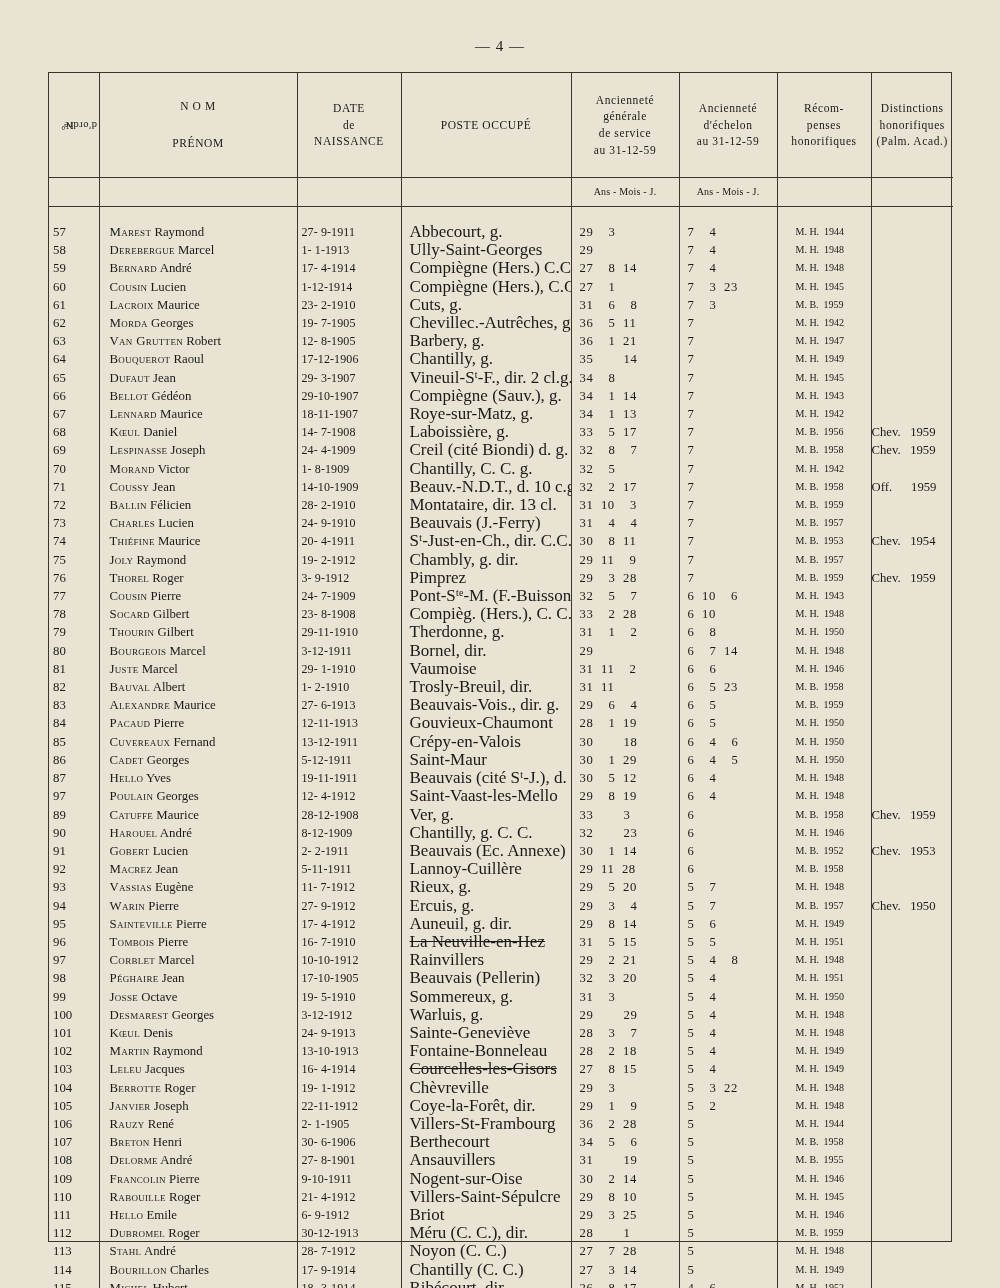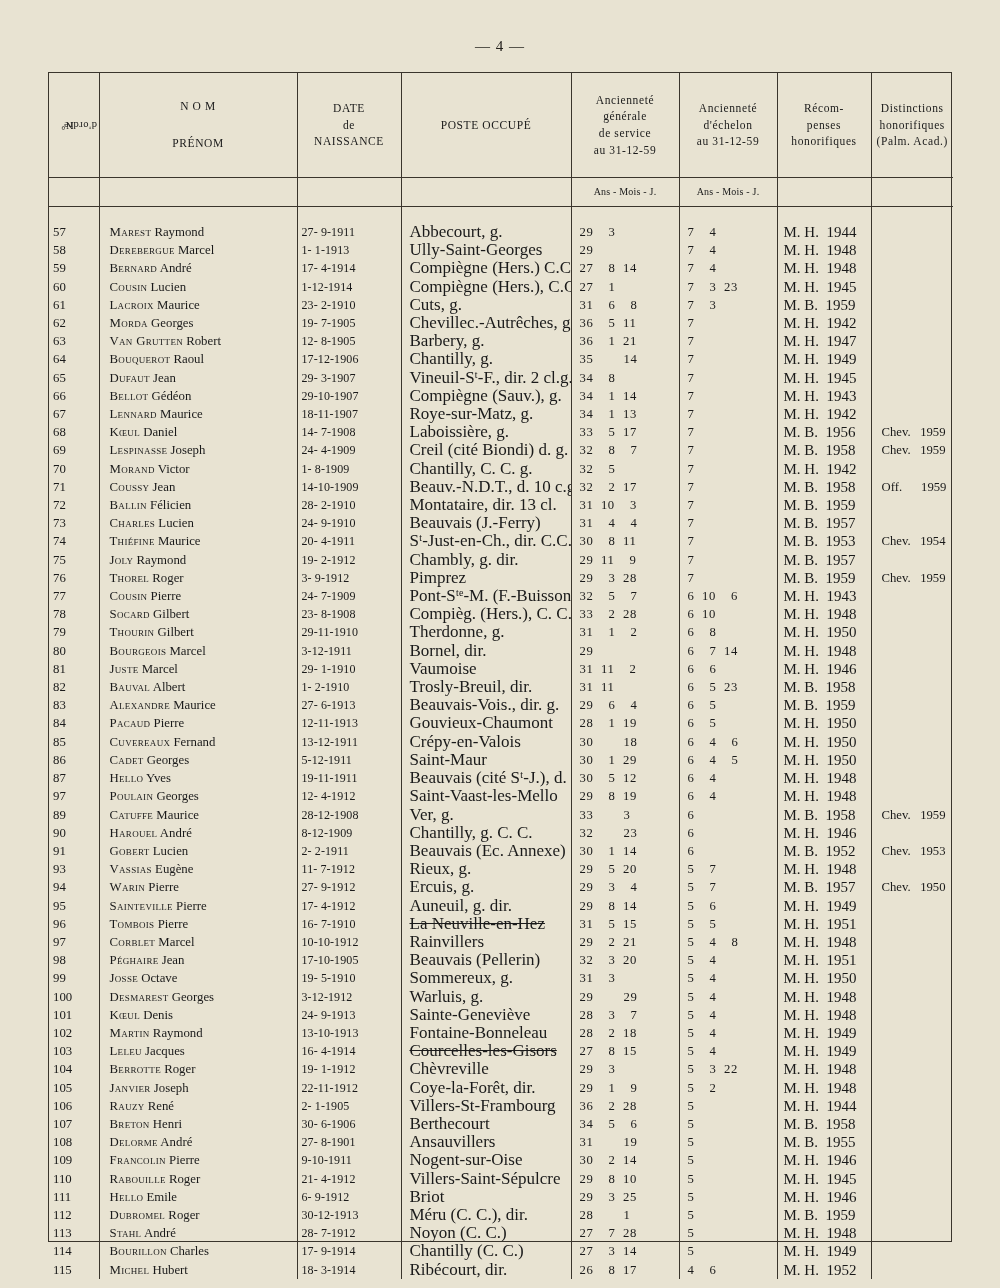--- a/index.html
+++ b/index.html
@@ -89,22 +89,22 @@
     white-space:nowrap;
     overflow:hidden;
   }
   tbody td:last-child{border-right:none}
   .num{text-align:left;margin-top:31px;}
   .nom{padding-left:10px;}
   .nom .sc{font-variant:small-caps; letter-spacing:.3px;text-align:right;}
   .date{text-align:left; letter-spacing:.1px; font-size:12px;}
   .poste{padding-left:8px; font-size:17px;}
   .anc{padding-left:8px; font-size:12.7px; letter-spacing:.6px;}
-  .rec{padding-left:6px; font-size:15px;}
-  .dist{padding-left:10px; font-size:12.7px;}
+  .rec{padding-left:18px; font-size:10px;}
+  .dist{padding-left:0; font-size:12.7px;}
   .spacer td{height:16px;border-right:1px solid #3a352c;}
   .spacer td:last-child{border-right:none}
   .strike{text-decoration:line-through;}
 </style>
 </head>
 <body>
 
 <div class="page-number">— 4 —</div>
 
 <div class="sheet">
@@ -522,20 +522,30 @@
           <td class="num">91</td>
           <td class="nom"><span class="sc">Gobert</span> Lucien</td>
           <td class="date">2- 2-1911</td>
           <td class="poste">Beauvais (Ec. Annexe)</td>
           <td class="anc">30&nbsp;&nbsp;&nbsp;&nbsp;1&nbsp;&nbsp;14</td>
           <td class="anc">6</td>
           <td class="rec">M.&nbsp;B.&nbsp;&nbsp;1952</td>
           <td class="dist">Chev.&nbsp;&nbsp;&nbsp;1953</td>
         </tr>
         <tr>
+          <td class="num">92</td>
+          <td class="nom"><span class="sc">Macrez</span> Jean</td>
+          <td class="date">5-11-1911</td>
+          <td class="poste">Lannoy-Cuillère</td>
+          <td class="anc">29&nbsp;&nbsp;11&nbsp;&nbsp;28</td>
+          <td class="anc">6</td>
+          <td class="rec">M.&nbsp;B.&nbsp;&nbsp;1958</td>
+          <td class="dist"></td>
+        </tr>
+        <tr>
           <td class="num">93</td>
           <td class="nom"><span class="sc">Vassias</span> Eugène</td>
           <td class="date">11- 7-1912</td>
           <td class="poste">Rieux, g.</td>
           <td class="anc">29&nbsp;&nbsp;&nbsp;&nbsp;5&nbsp;&nbsp;20</td>
           <td class="anc">5&nbsp;&nbsp;&nbsp;&nbsp;7</td>
           <td class="rec">M.&nbsp;H.&nbsp;&nbsp;1948</td>
           <td class="dist"></td>
         </tr>
         <tr>

